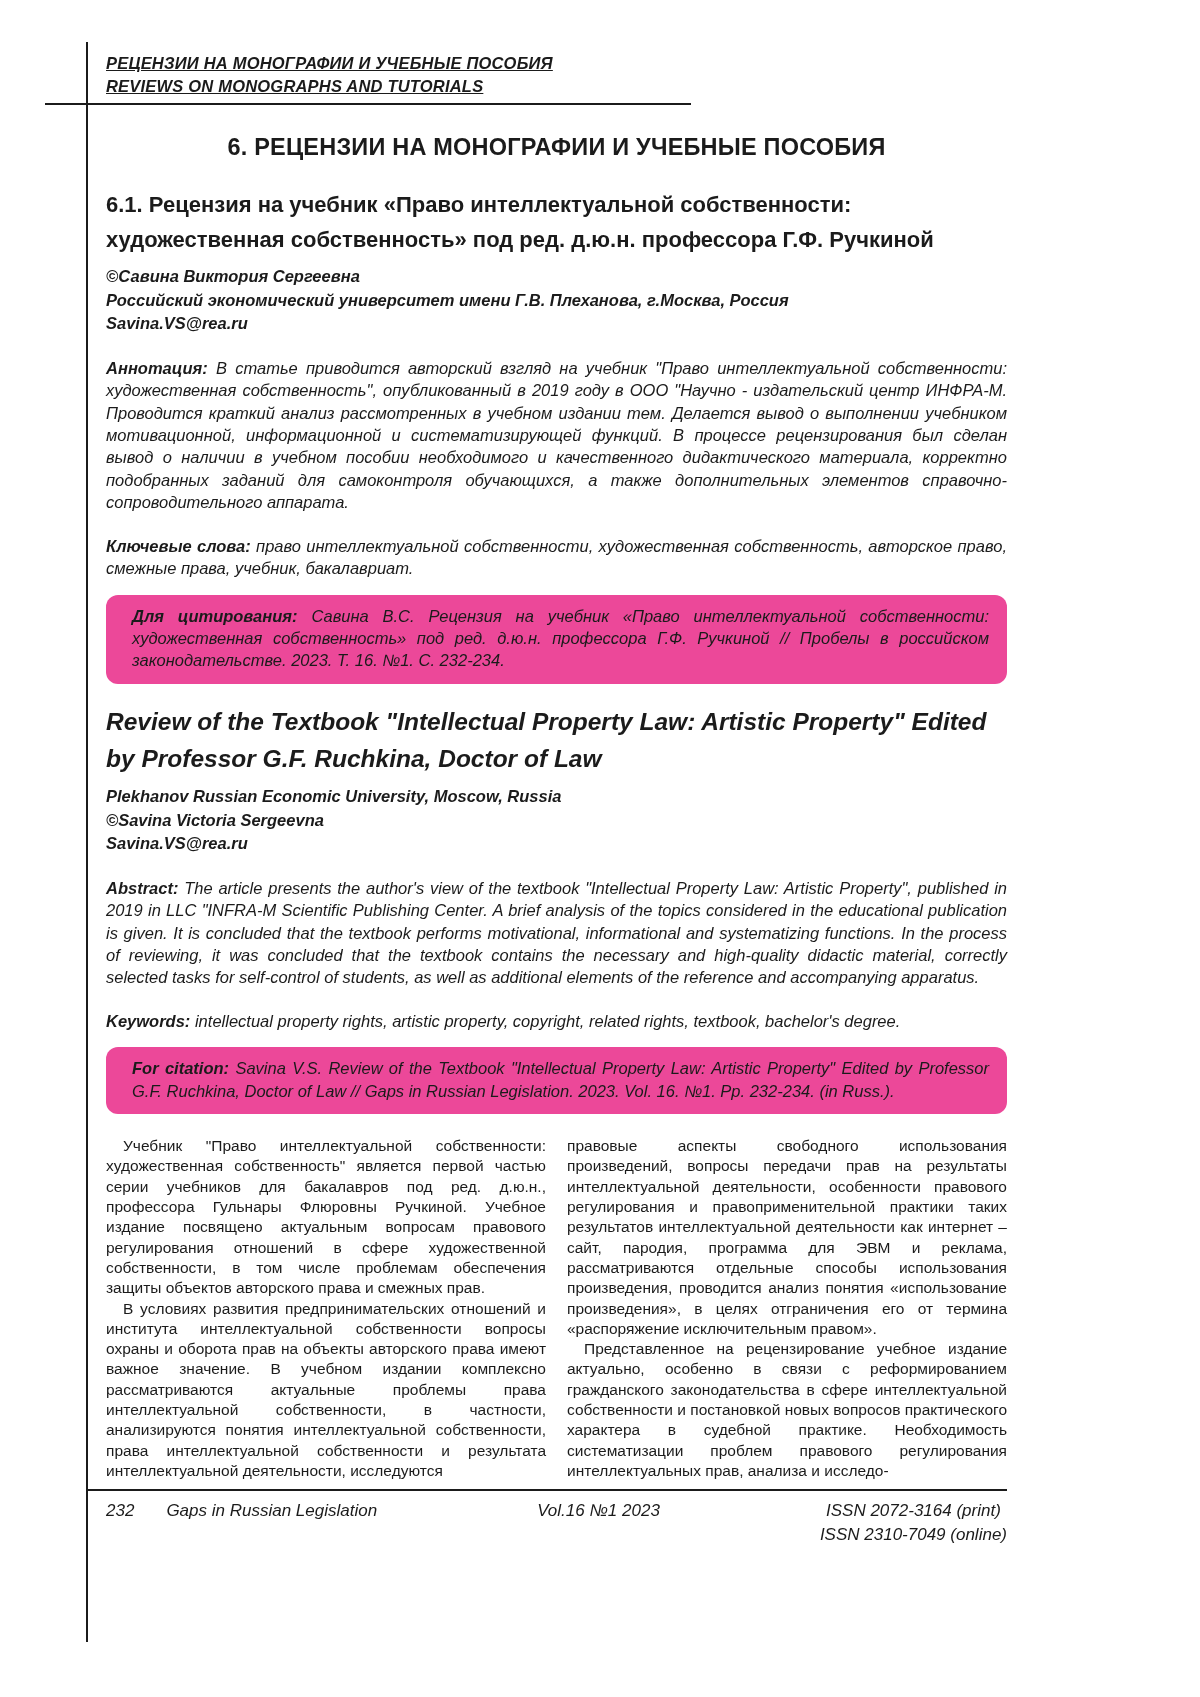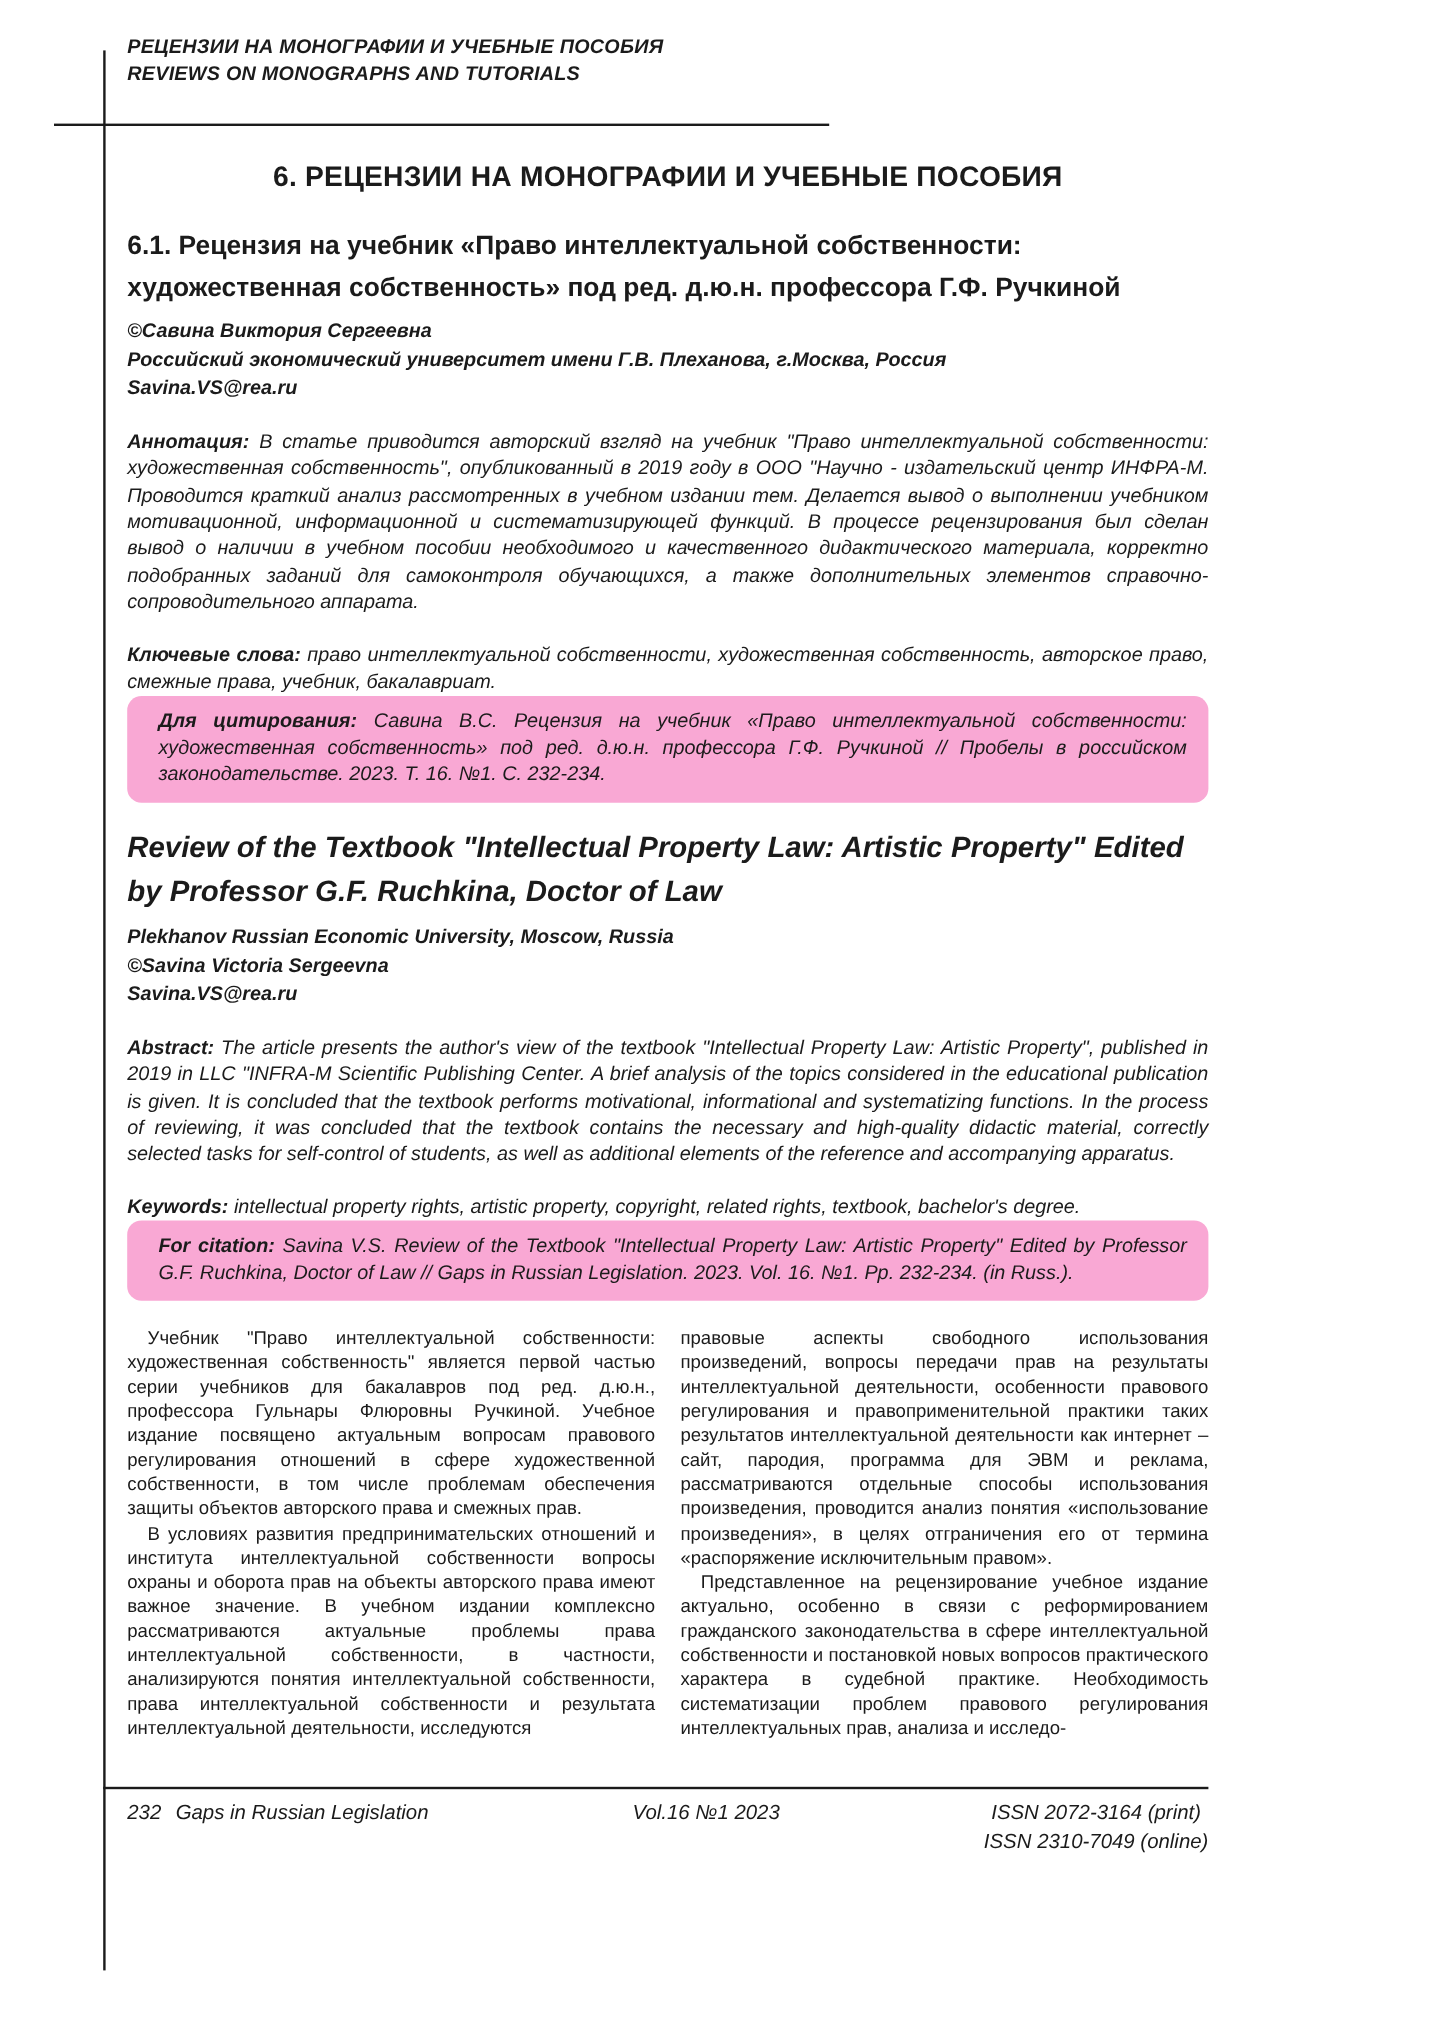--- a/index.html
+++ b/index.html
@@ -14,26 +14,27 @@
     overflow: hidden;
   }
   .left-rule {
     position: absolute;
     left: 86px; top: 42px;
     width: 2px; height: 1600px;
     background: #1b1b1b;
   }
   .running-head {
     position: absolute;
-    left: 106px; top: 28px;
+    left: 106px; top: 52px;
     font-size: 16.5px;
     font-weight: bold;
     font-style: italic;
     line-height: 1.38;
     letter-spacing: 0.2px;
+    text-decoration: underline;
   }
   .head-rule {
     position: absolute;
     left: 45px; top: 103px;
     width: 646px; height: 2px;
     background: #1b1b1b;
   }
   .content {
     position: absolute;
     left: 106px; top: 130px;
@@ -62,21 +63,22 @@
   }
   .para {
     margin-top: 21px;
     font-size: 16.5px;
     font-style: italic;
     line-height: 1.36;
     text-align: justify;
   }
   .label { font-weight: bold; }
   .cite-box {
-    background: #f9a8d4;
+    margin-top: 15px;
+    background: #ec4899;
     border-radius: 12px;
     padding: 10px 18px 12px 26px;
     font-size: 16.5px;
     font-style: italic;
     line-height: 1.36;
     text-align: justify;
   }
   .article-title-en {
     margin-top: 20px;
     font-size: 24.5px;
@@ -110,21 +112,21 @@
     left: 106px; top: 1499px;
     width: 901px;
     display: flex;
     justify-content: space-between;
     align-items: flex-start;
     font-size: 17px;
     font-style: italic;
     line-height: 1.4;
     background: #ffffff;
   }
-  .footer .pageno { margin-right: 12px; }
+  .footer .pageno { margin-right: 32px; }
   .footer .issn { text-align: center; }
 </style>
 </head>
 <body>
 
 <div class="page">
 
   <div class="left-rule"></div>
 
   <div class="running-head">

